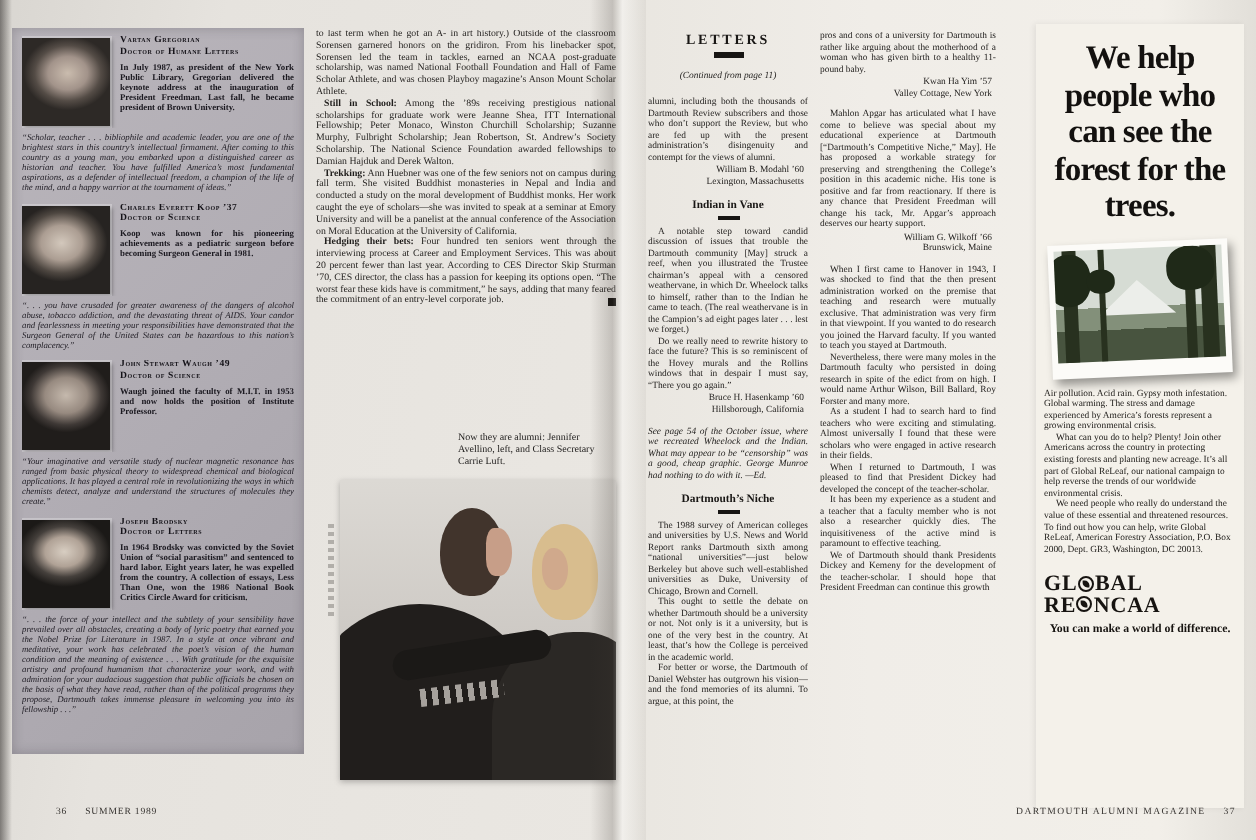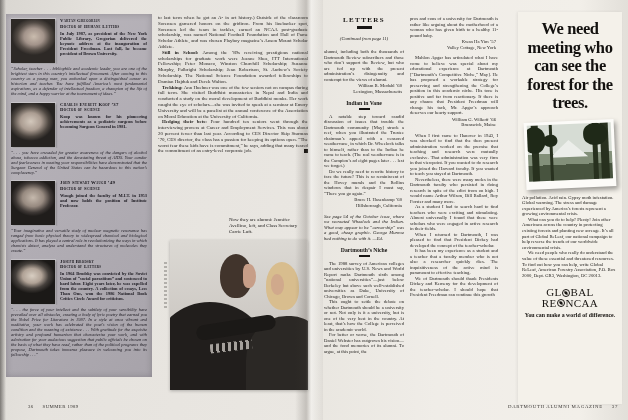--- a/index.html
+++ b/index.html
@@ -92,21 +92,21 @@
     border-right:19px solid transparent;border-bottom:17px solid #eceeea;}
   .tree{top:0;bottom:0;background:#28311f;}
   .t1{left:4px;width:7px;}  .t2{left:22px;width:3px;}
   .t3{right:14px;width:5px;} .t4{right:3px;width:8px;}
   .can{background:#1f2918;border-radius:45%;}
   .c1{left:-4px;top:2px;width:22px;height:26px;}
   .c2{right:4px;top:0;width:24px;height:22px;}
   .c3{left:16px;top:10px;width:14px;height:12px;}
   .ad-body p{font-size:4.7px;line-height:5.6px;margin:0;text-align:left;color:#22201d;}
   .ad-body p + p{text-indent:6px;}
-  .gr-logo{text-align:center;margin-top:9px;font-weight:normal;font-size:11px;line-height:10.5px;
+  .gr-logo{margin-top:9px;font-weight:bold;font-size:11px;line-height:10.5px;
     letter-spacing:.4px;color:#171411;}
   .leaf-o{display:inline-block;width:8px;height:8px;border:1.3px solid #171411;border-radius:50%;
     box-sizing:border-box;position:relative;top:.5px;margin:0 .4px;}
   .leaf-o:after{content:"";position:absolute;left:1px;top:1px;right:1px;bottom:1px;
     background:#171411;border-radius:0 70% 0 70%;transform:scale(.85);}
   .gr-tag{text-align:center;font-weight:bold;font-size:5.9px;margin-top:4px;color:#171411;}
 </style>
 </head>
 <body>
 
@@ -220,21 +220,21 @@
     </div>
     <p class="ind">When I first came to Hanover in 1943, I was shocked to find that the then present administration worked on the premise that teaching and research were mutually exclusive. That administration was very firm in that viewpoint. If you wanted to do research you joined the Harvard faculty. If you wanted to teach you stayed at Dartmouth.</p>
     <p class="ind">Nevertheless, there were many moles in the Dartmouth faculty who persisted in doing research in spite of the edict from on high. I would name Arthur Wilson, Bill Ballard, Roy Forster and many more.</p>
     <p class="ind">As a student I had to search hard to find teachers who were exciting and stimulating. Almost universally I found that these were scholars who were engaged in active research in their fields.</p>
     <p class="ind">When I returned to Dartmouth, I was pleased to find that President Dickey had developed the concept of the teacher-scholar.</p>
     <p class="ind">It has been my experience as a student and a teacher that a faculty member who is not also a researcher quickly dies. The inquisitiveness of the active mind is paramount to effective teaching.</p>
     <p class="ind">We of Dartmouth should thank Presidents Dickey and Kemeny for the development of the teacher-scholar. I should hope that President Freedman can continue this growth</p>
   </div>
 
   <div class="ad">
-    <div class="ad-headline">We need meeting who can see the forest for the trees.</div>
+    <div class="ad-headline">We help people who can see the forest for the trees.</div>
     <div class="ad-photo">
       <div class="ad-scene">
         <div class="mtn"></div>
         <div class="tree t1"></div>
         <div class="tree t2"></div>
         <div class="tree t3"></div>
         <div class="tree t4"></div>
         <div class="can c1"></div>
         <div class="can c2"></div>
         <div class="can c3"></div>

